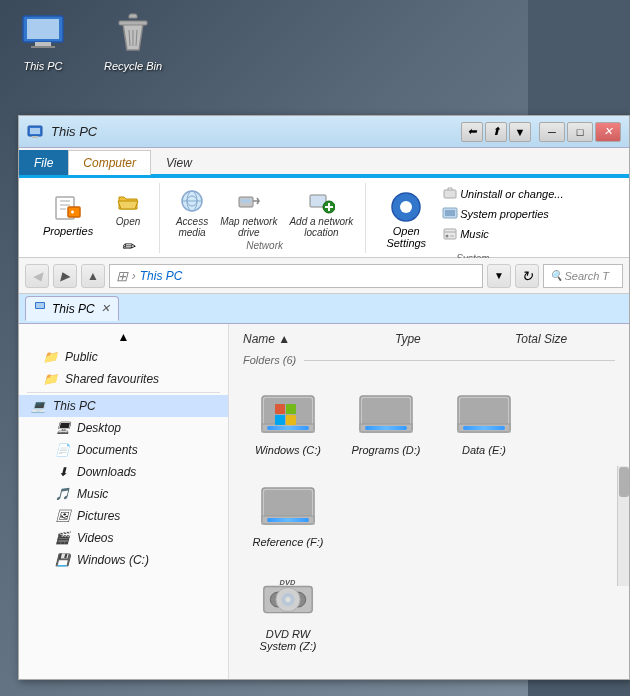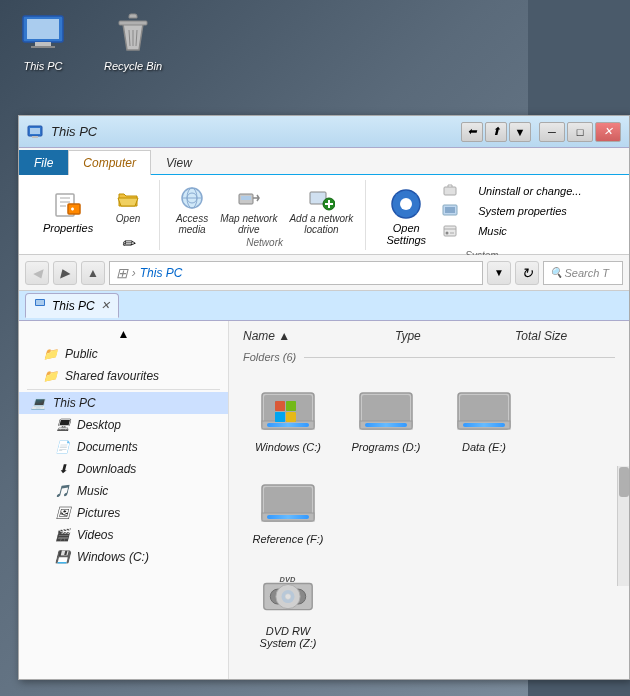--- a/index.html
+++ b/index.html
@@ -101,21 +101,21 @@
       align-items: center;
       justify-content: center;
       font-size: 11px;
       cursor: pointer;
     }
 
     
     .ribbon-tabs {
       display: flex;
       background: #f5f5f5;
-      border-bottom: 1px solid #0ea5e9;
+      border-bottom: 4px solid #0ea5e9;
       padding-top: 2px;
     }
     .ribbon-tab {
       padding: 5px 14px;
       font-size: 12px;
       cursor: pointer;
       border: 1px solid transparent;
       border-bottom: none;
       margin-bottom: -1px;
     }
@@ -206,21 +206,21 @@
     }
     .ribbon-right-btns {
       display: flex;
       flex-direction: column;
       gap: 2px;
       font-size: 11px;
     }
     .ribbon-right-btn {
       display: flex;
       align-items: center;
-      gap: 20px;
+      gap: 2px;
       cursor: pointer;
       padding: 1px 4px;
       border-radius: 2px;
     }
     .ribbon-right-icon {
       width: 16px;
       height: 16px;
       display: flex;
       align-items: center;
       justify-content: center;

